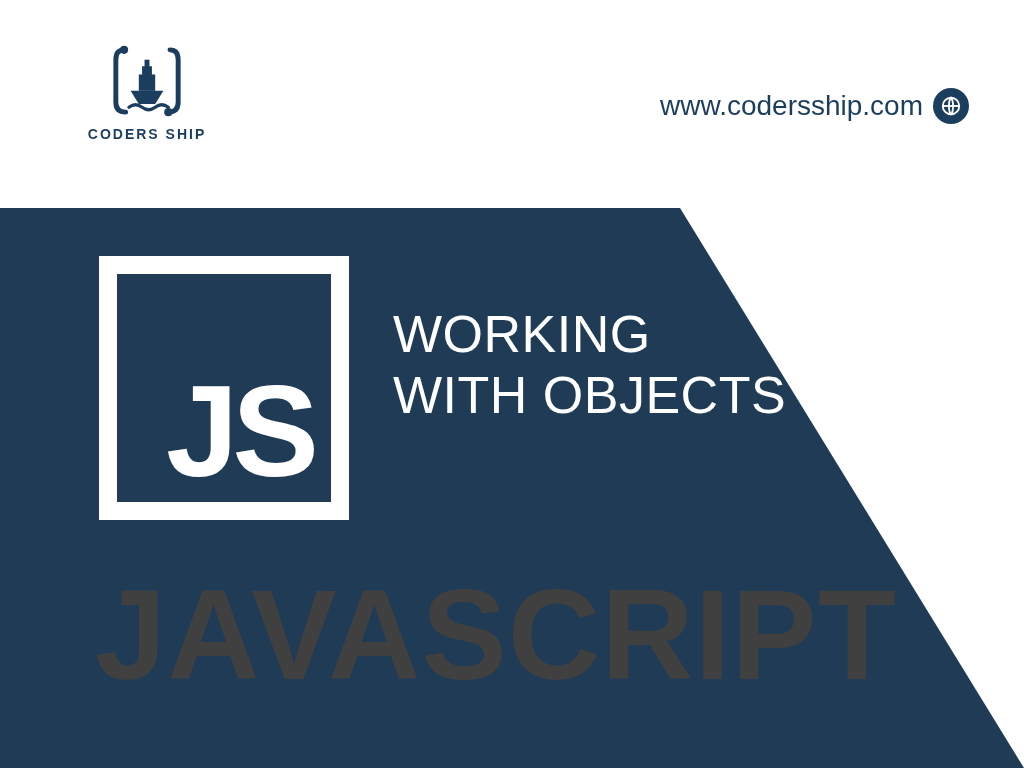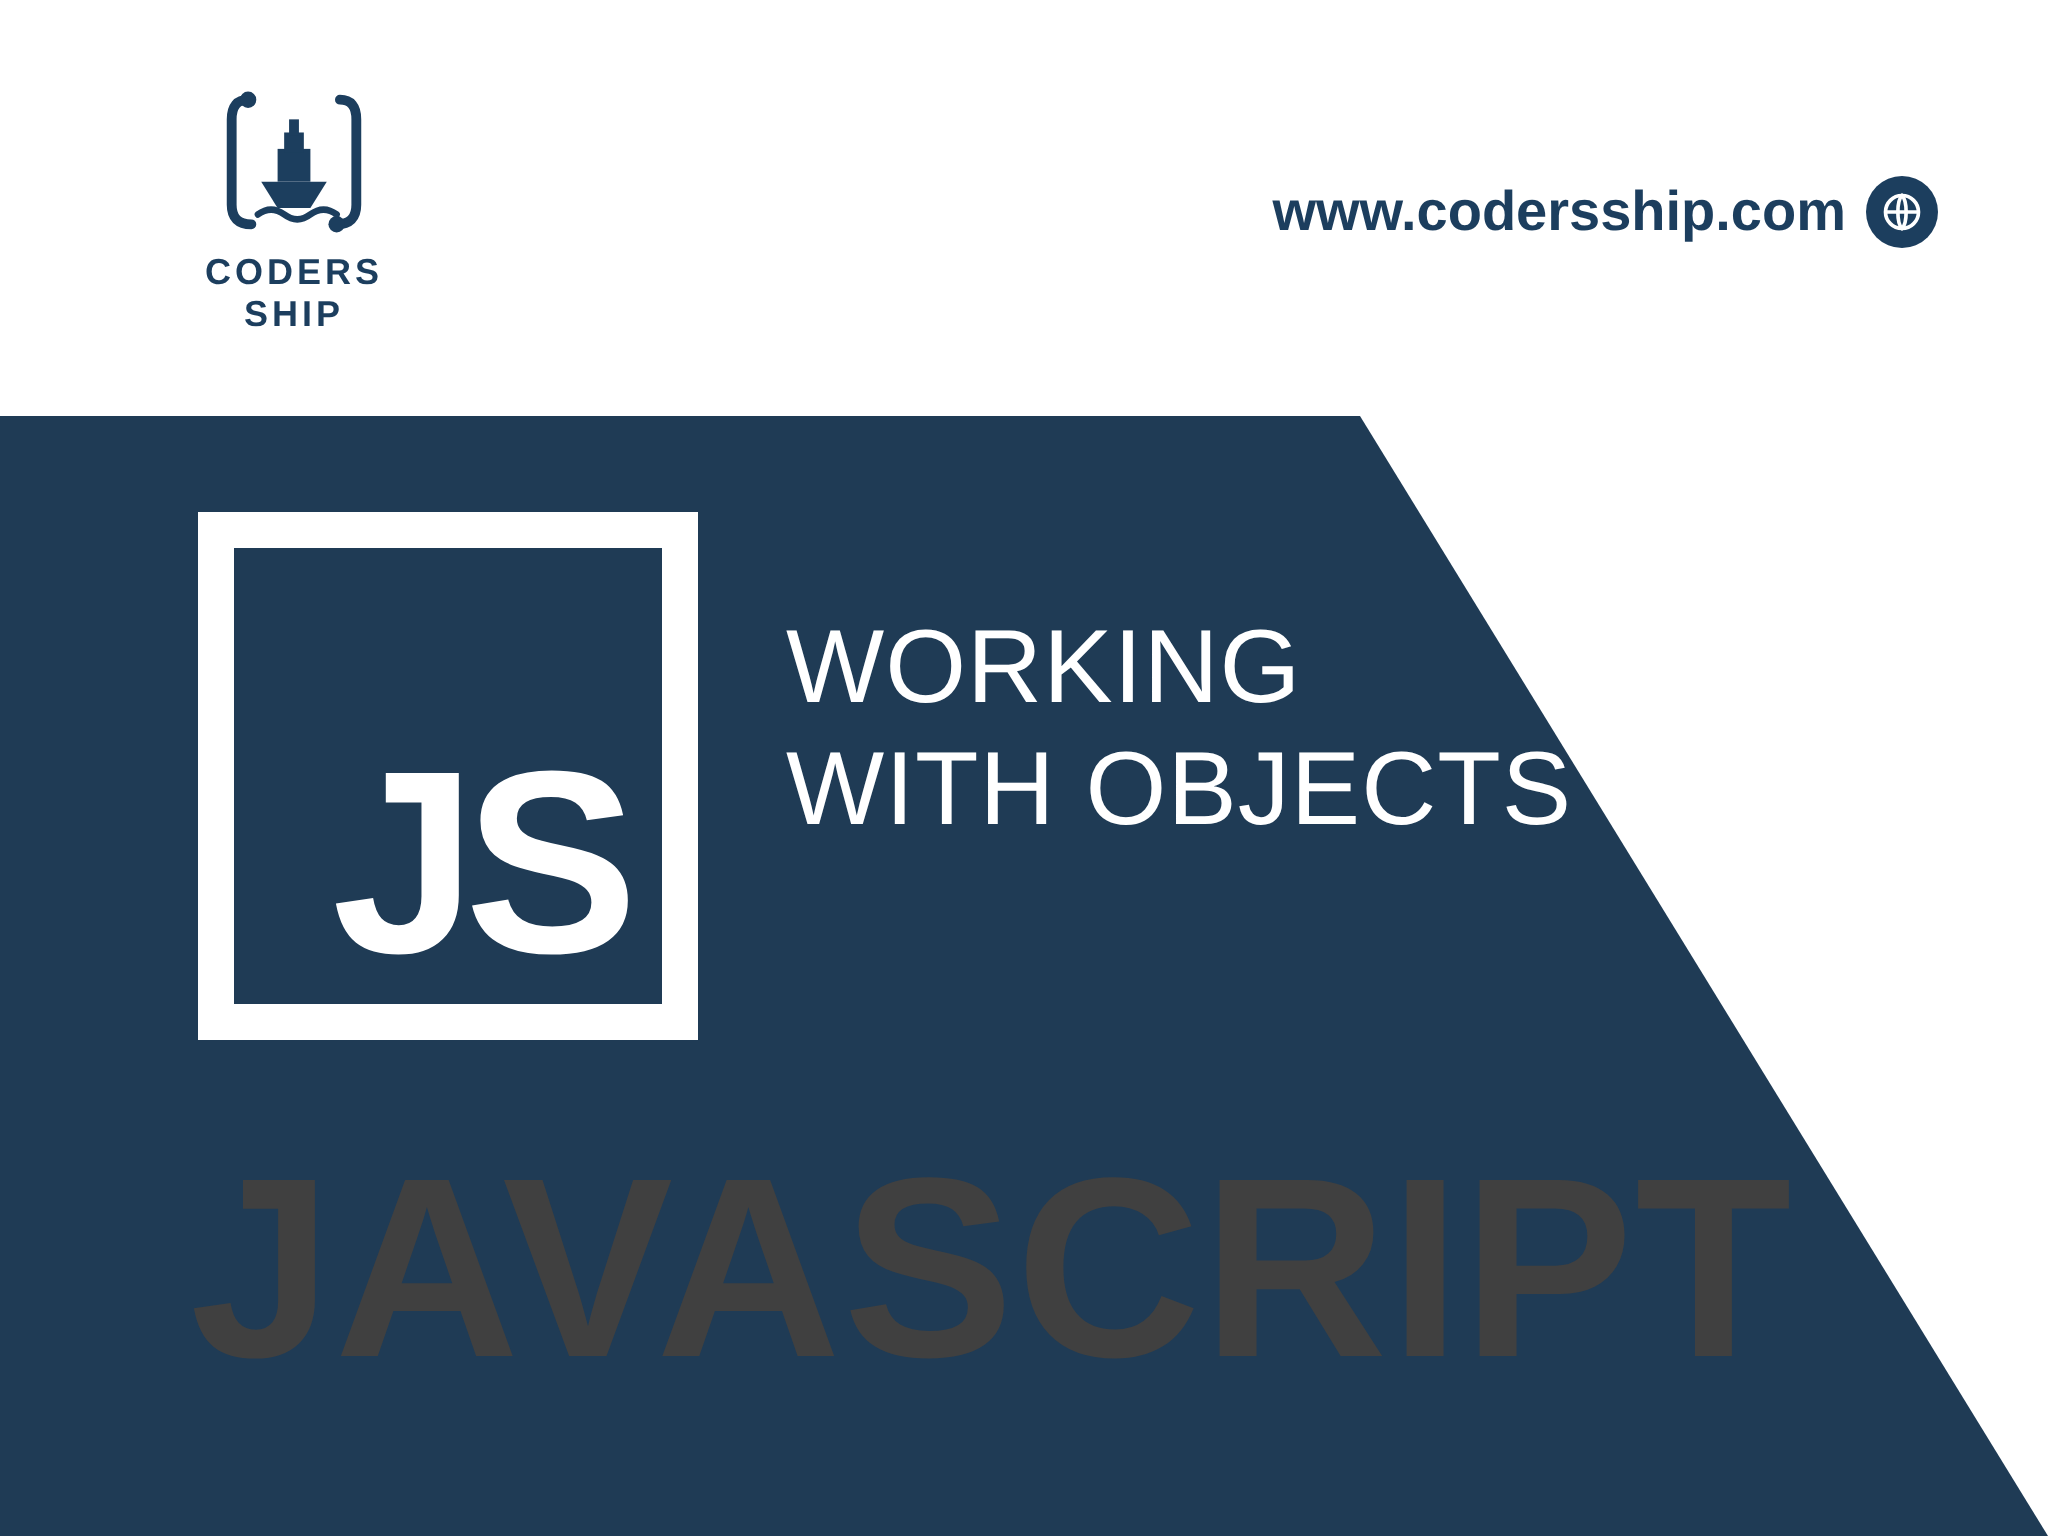--- a/index.html
+++ b/index.html
@@ -3,24 +3,24 @@
 <meta charset="utf-8">
 <style>
   * { margin: 0; padding: 0; box-sizing: border-box; }
   html, body { width: 1024px; height: 768px; overflow: hidden; font-family: Arial, Helvetica, sans-serif; background: #fff; }
   .canvas { position: relative; width: 1024px; height: 768px; background: #ffffff; }
 
   
   .header { position: absolute; top: 0; left: 0; right: 0; height: 210px; }
   .brand-logo { position: absolute; top: 40px; left: 82px; width: 130px; text-align: center; }
   .brand-logo svg { width: 82px; height: 82px; display: block; margin: 0 auto 4px; }
-  .brand-name { color: #1c3e5e; font-size: 18px; font-weight: 800; letter-spacing: 2px; }
+  .brand-name { color: #1c3e5e; font-size: 14px; font-weight: 800; letter-spacing: 2px; }
 
   .site-link { position: absolute; top: 88px; right: 55px; display: flex; align-items: center; gap: 10px; }
-  .site-link-text { color: #1c3e5e; font-size: 28px; font-weight: 700; }
+  .site-link-text { color: #1c3e5e; font-size: 28px; font-weight: 400; }
   .globe-badge { width: 36px; height: 36px; border-radius: 50%; background: #1c3e5e; display: flex; align-items: center; justify-content: center; }
   .globe-badge svg { width: 22px; height: 22px; }
 
   
   .panel-wrap { position: absolute; left: 0; bottom: 0; width: 1024px; height: 560px; }
   .panel-shape { position: absolute; left: 0; top: 0; width: 1024px; height: 560px; }
   .panel-content { position: absolute; left: 17px; top: 0; width: 1024px; height: 540px; color: #fff; }
 
   
   .js-badge { position: absolute; left: 82px; top: 48px; width: 250px; height: 264px; border: 18px solid #fff; }

